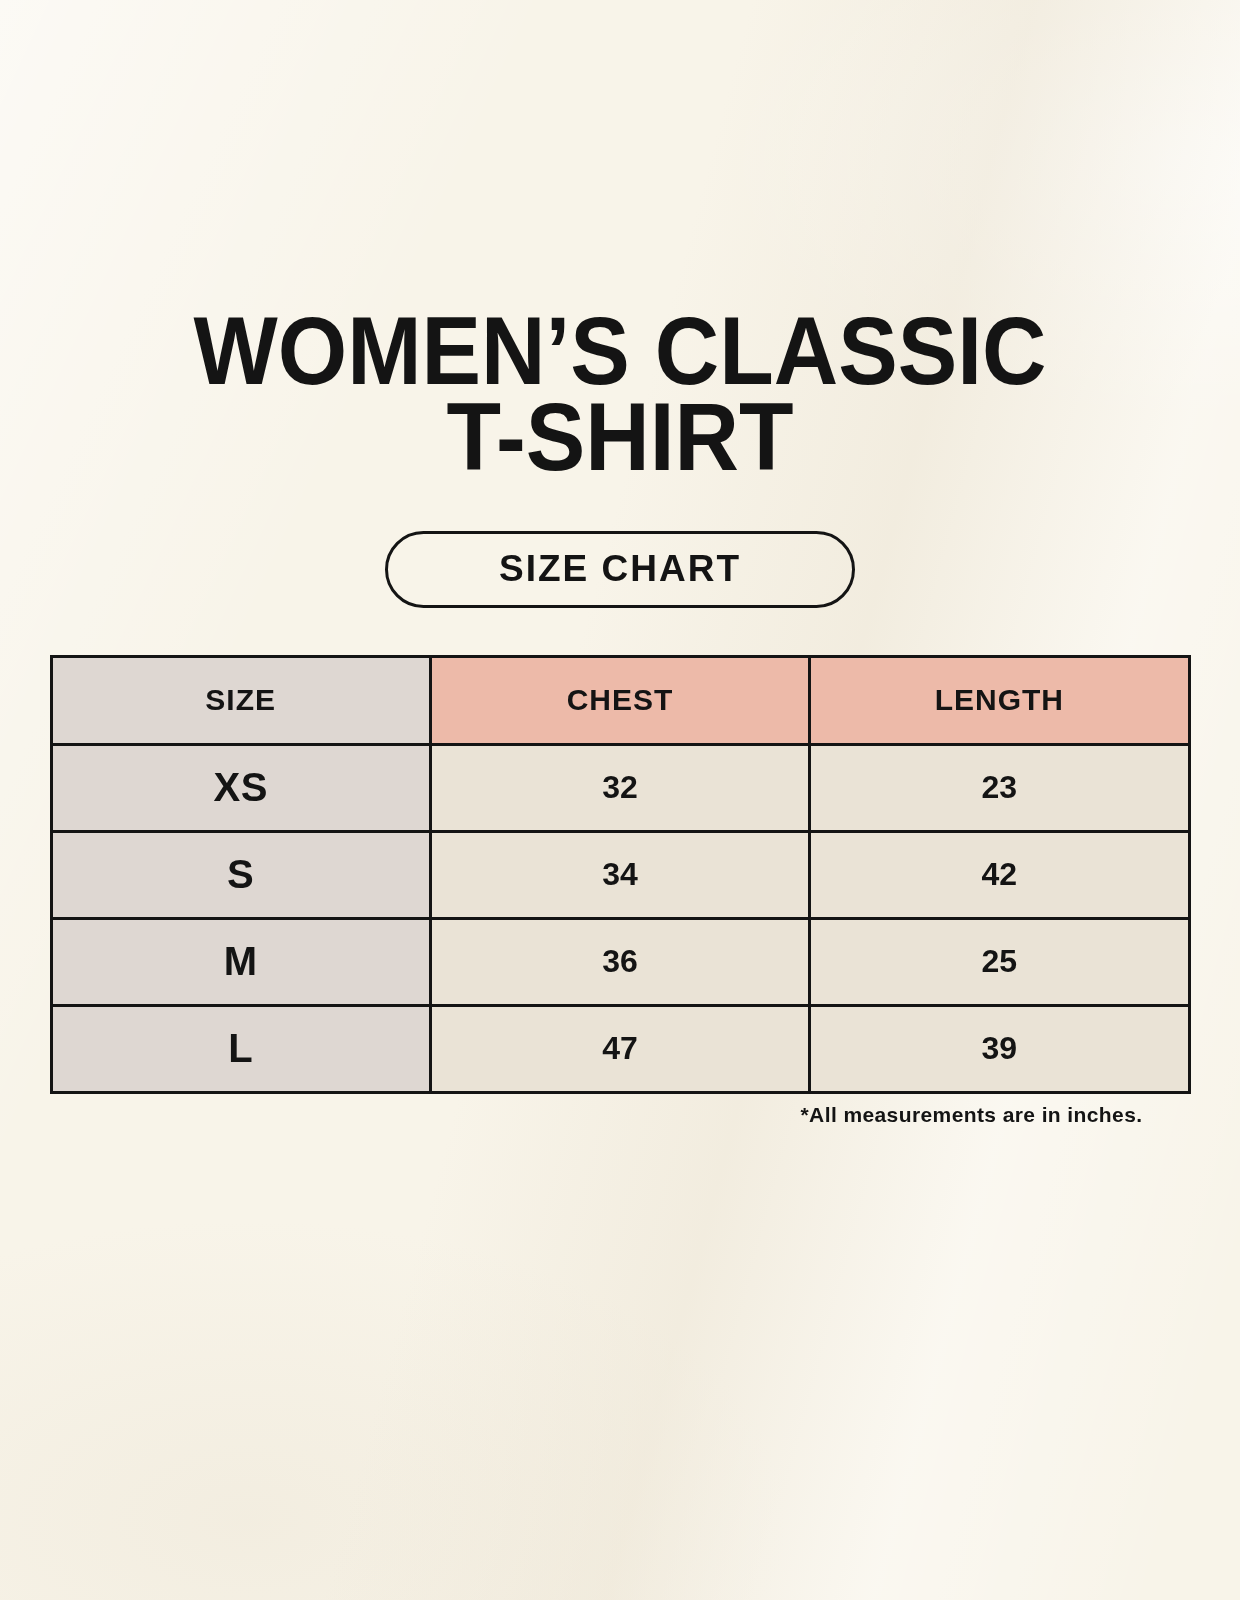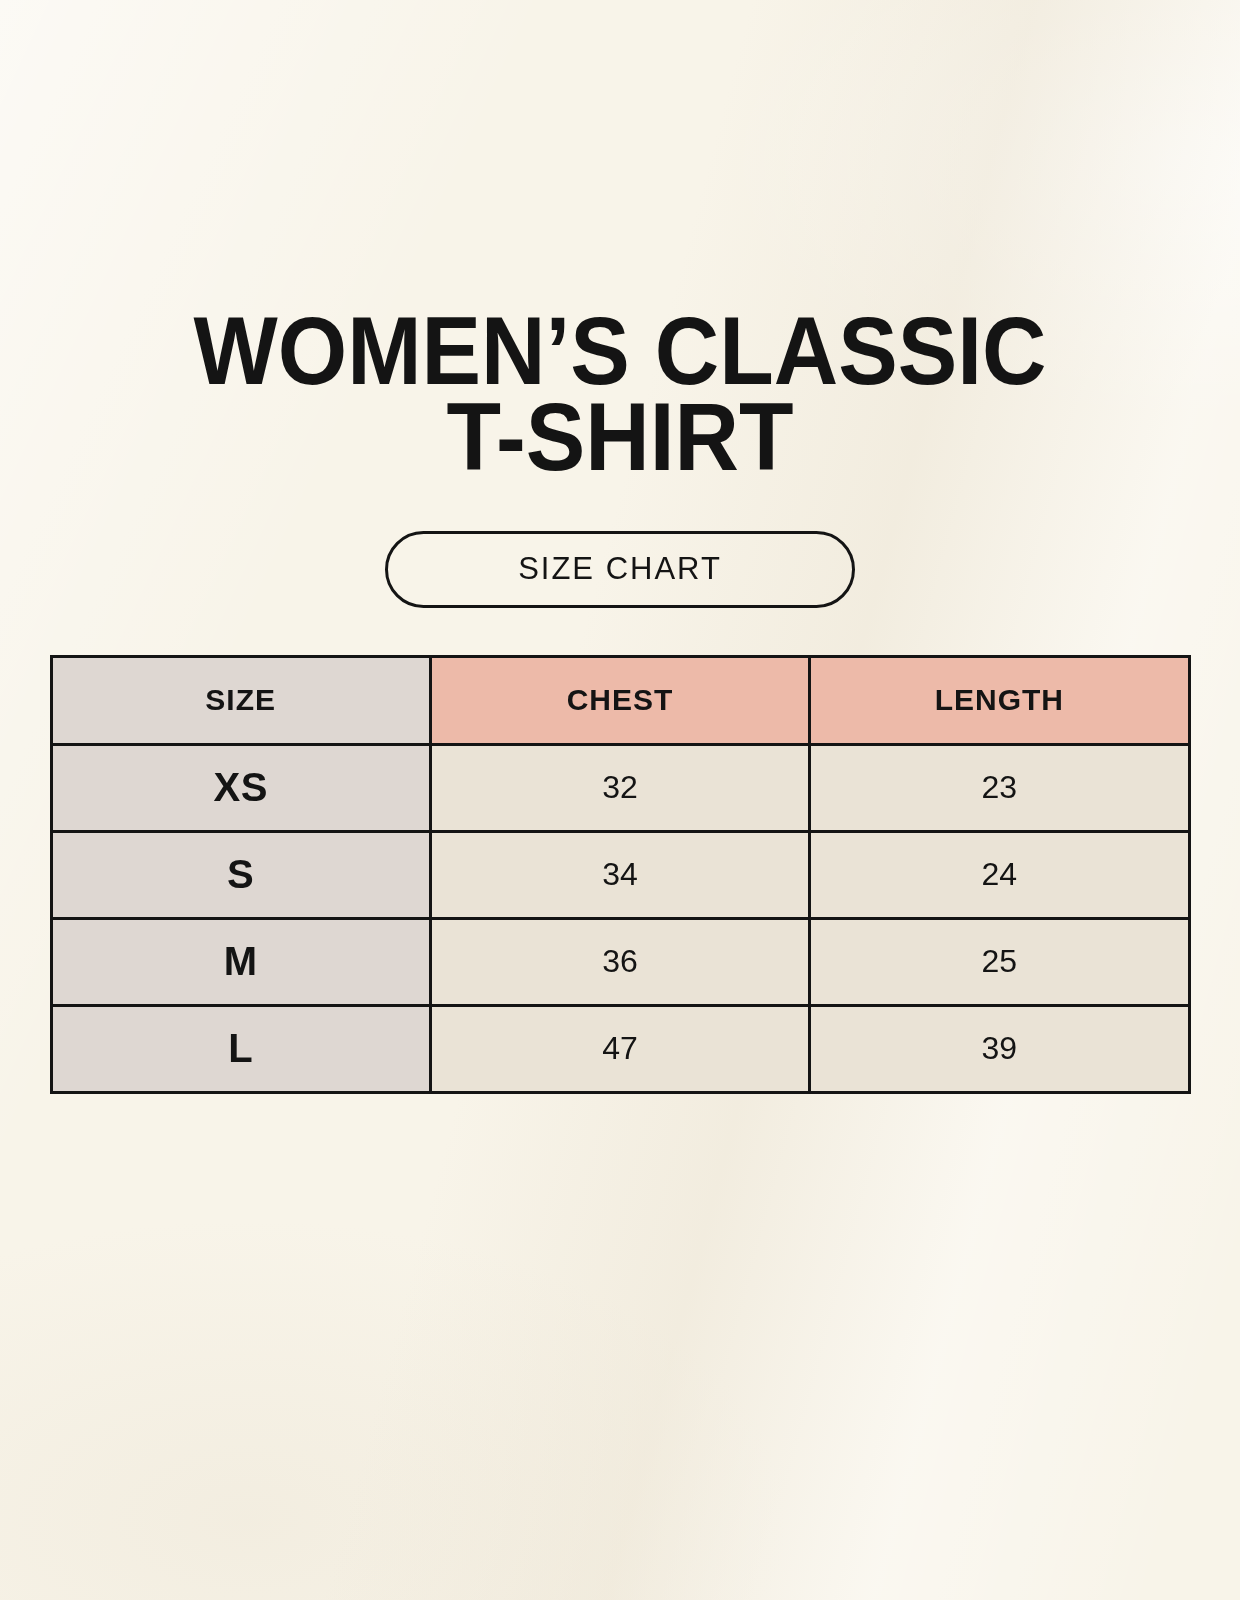--- a/index.html
+++ b/index.html
@@ -44,22 +44,22 @@
     height:77px;
     border:3px solid var(--border-black);
     border-radius:40px;
     display:flex;
     align-items:center;
     justify-content:center;
     background:transparent;
     cursor:pointer;
   }
   .pill-label{
-    font-size:31px;
-    font-weight:400;
+    font-size:37px;
+    font-weight:700;
     letter-spacing:2px;
   }
   .size-table{
     margin:47px auto 0;
     width:1141px;
     border-collapse:collapse;
     table-layout:fixed;
   }
   .size-table th, .size-table td{
     border:3px solid var(--border-black);
@@ -80,21 +80,21 @@
   .size-table tbody th{
     height:87px;
     font-size:40px;
     font-weight:700;
     letter-spacing:0.5px;
     background:var(--label-gray);
   }
   .size-table tbody td{
     height:87px;
     font-size:32px;
-    font-weight:400;
+    font-weight:700;
     background:var(--cell-cream);
   }
   .footnote{
     width:1045px;
     margin:9px auto 0;
     text-align:right;
     font-size:21px;
     font-weight:700;
     letter-spacing:0.4px;
   }
@@ -121,29 +121,30 @@
     </thead>
     <tbody>
       <tr>
         <th>XS</th>
         <td>32</td>
         <td>23</td>
       </tr>
       <tr>
         <th>S</th>
         <td>34</td>
-        <td>24</td>
+        <td>42</td>
       </tr>
       <tr>
         <th>M</th>
         <td>36</td>
         <td>25</td>
       </tr>
       <tr>
         <th>L</th>
         <td>47</td>
         <td>39</td>
       </tr>
     </tbody>
   </table>
 
+  <div class="footnote">*All measurements are in inches.</div>
 
 </div>
 
 </body></html>

